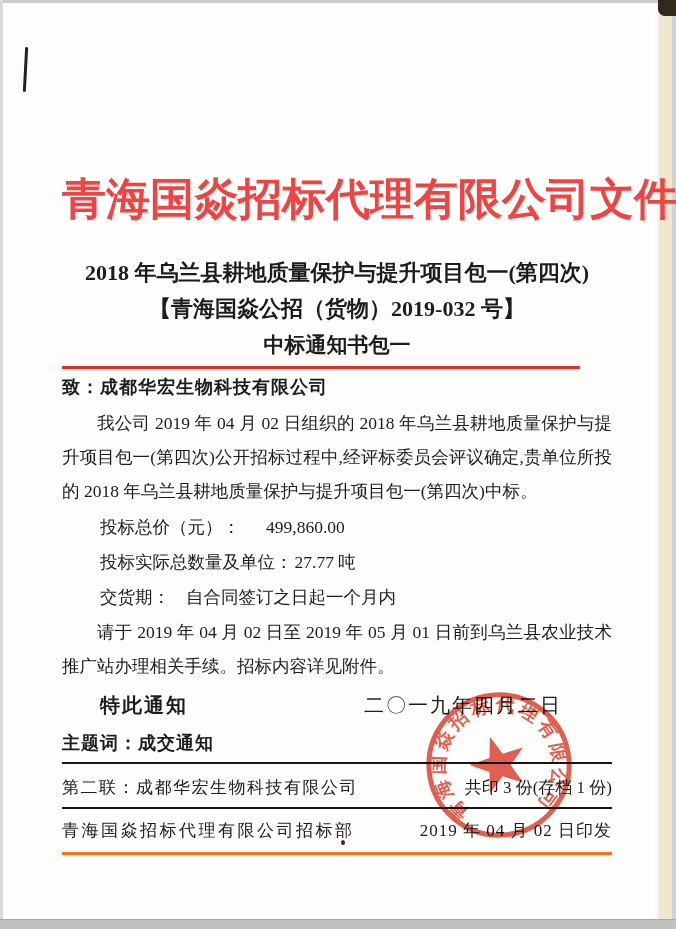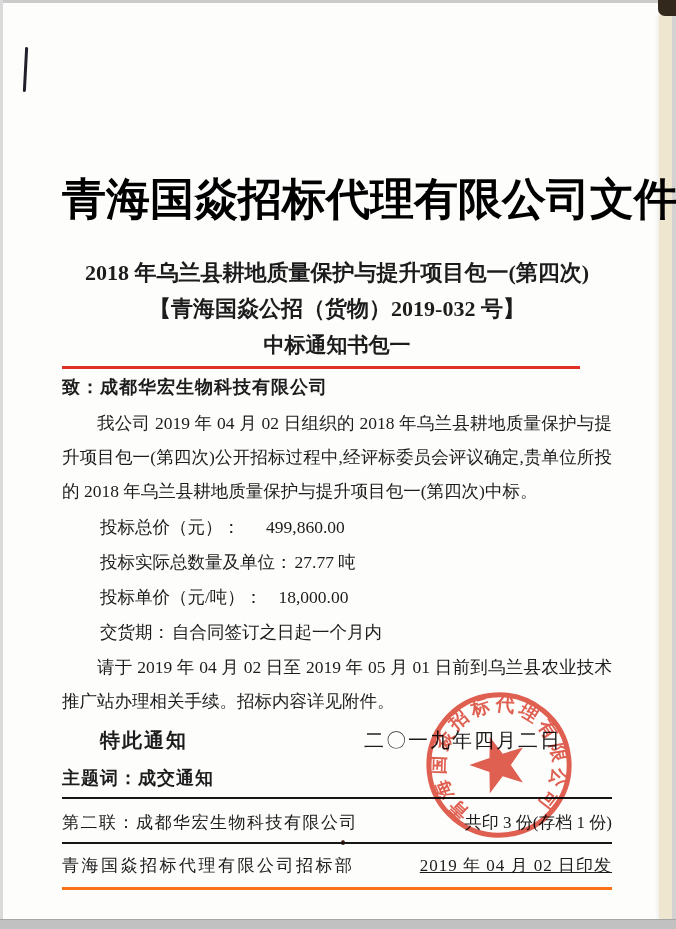--- a/index.html
+++ b/index.html
@@ -21,21 +21,21 @@
   .staple-mark{position:absolute;left:24px;top:47px;width:3px;height:45px;background:#20202b;transform:rotate(3deg);border-radius:2px;}
   .dot-artifact{position:absolute;left:341px;top:840px;width:4px;height:5px;background:#4a1f15;border-radius:50%;}
 
   
   .content{position:absolute;top:0;left:62px;width:550px;}
 
   .letterhead{
     margin-top:172px;
     text-align:center;
     font-size:44px;font-weight:900;
-    color:#000000;
+    color:#ef4444;
     letter-spacing:0px;
     transform:scaleX(1.0);
     white-space:nowrap;
     line-height:1.25;
   }
   .sub-title{ text-align:center;font-weight:bold;font-size:22px;line-height:32px; }
   .sub-title.first{margin-top:30px;}
   .sub-title.second{margin-top:4px;}
   .notice-title{ text-align:center;font-weight:bold;font-size:21px;line-height:30px;margin-top:5px; }
 
@@ -82,21 +82,21 @@
   }
   .copy-left{letter-spacing:1.5px;}
   .copy-right .bold{font-weight:normal;}
   .footer-row{
     display:flex;justify-content:space-between;align-items:baseline;
     font-size:17px;line-height:24px;
     padding-top:10px;padding-bottom:9px;
     border-bottom:3px solid #f97316;
   }
   .issuer{letter-spacing:2.5px;}
-  .print-date{letter-spacing:1px;text-decoration:underline;}
+  .print-date{letter-spacing:1px;}
 
   
   .seal{
     position:absolute;left:420px;top:686px;width:158px;height:158px;
     mix-blend-mode:multiply;opacity:0.88;
     transform:rotate(-6deg);
     pointer-events:none;
   }
 </style>
 </head>
@@ -123,21 +123,20 @@
 
     <div class="red-rule"></div>
 
     <div class="recipient"><span>致：</span><span>成都华宏生物科技有限公司</span></div>
 
     <p class="para intro">我公司 2019 年 04 月 02 日组织的 2018 年乌兰县耕地质量保护与提升项目包一(第四次)公开招标过程中,经评标委员会评议确定,贵单位所投的 2018 年乌兰县耕地质量保护与提升项目包一(第四次)中标。</p>
 
     <div class="details">
       <div class="detail-row"><span class="label">投标总价（元）：</span><span class="value">499,860.00</span></div>
       <div class="detail-row"><span class="label">投标实际总数量及单位：</span><span class="value">27.77 吨</span></div>
-      <div class="detail-row"><span class="label">投标单价（元/吨）：</span><span class="value">18,000.00</span></div>
       <div class="detail-row"><span class="label">交货期：</span><span class="value">自合同签订之日起一个月内</span></div>
     </div>
 
     <p class="para">请于 2019 年 04 月 02 日至 2019 年 05 月 01 日前到乌兰县农业技术推广站办理相关手续。招标内容详见附件。</p>
 
     <div class="closing-row">
       <span class="closing-phrase">特此通知</span>
       <span class="issue-date">二〇一九年四月二日</span>
     </div>
 

